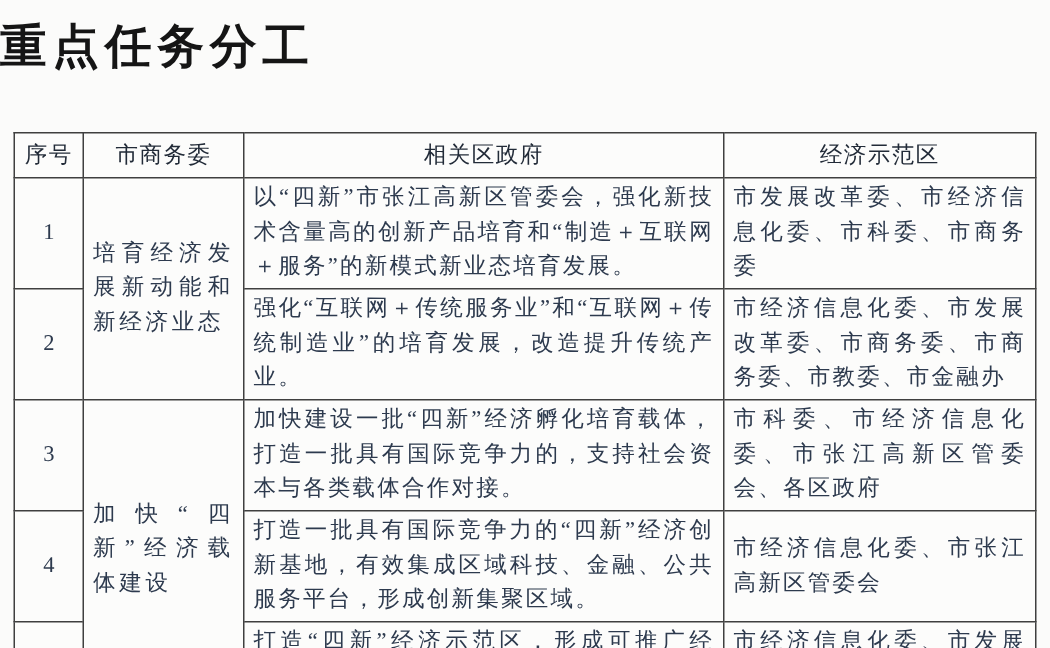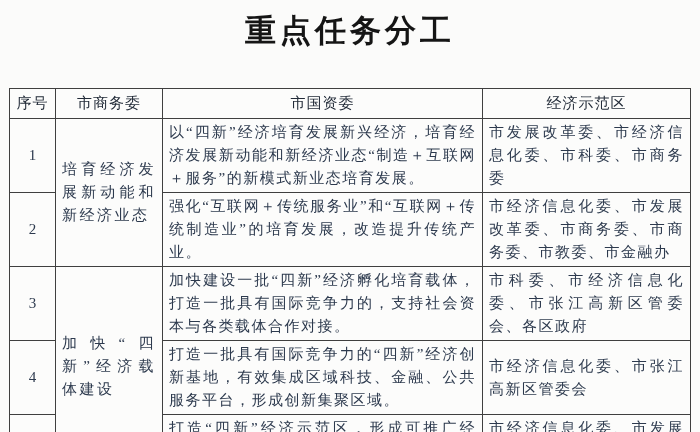--- a/index.html
+++ b/index.html
@@ -13,21 +13,21 @@
   }
   .page {
     position: relative;
     width: 700px;
     height: 432px;
   }
   .doc-title {
     margin: 0;
     padding-top: 10px;
     height: 50px;
-    text-align: center;
+    text-align: left;
     font-size: 31px;
     font-weight: bold;
     letter-spacing: 4px;
     color: #151515;
   }
   table.task-table {
     position: absolute;
     left: 9px;
     top: 88px;
     width: 681px;
@@ -98,29 +98,29 @@
     <colgroup>
       <col class="c-no">
         <col class="c-task">
         <col class="c-work">
         <col class="c-unit">
     </colgroup>
     <thead>
       <tr class="header-row">
         <th>序号</th>
         <th>市商务委</th>
-        <th>市国资委</th>
+        <th>相关区政府</th>
         <th>经济示范区</th>
       </tr>
     </thead>
     <tbody>
       <tr class="r1">
         <td class="no-cell">1</td>
         <td class="task-cell" rowspan="2">培育经济发展新动能和新经济业态</td>
-        <td class="work-cell">以“四新”经济培育发展新兴经济，培育经济发展新动能和新经济业态“制造＋互联网＋服务”的新模式新业态培育发展。</td>
+        <td class="work-cell">以“四新”市张江高新区管委会，强化新技术含量高的创新产品培育和“制造＋互联网＋服务”的新模式新业态培育发展。</td>
         <td class="unit-cell">市发展改革委、市经济信息化委、市科委、市商务委</td>
       </tr>
       <tr class="r2">
         <td class="no-cell">2</td>
         <td class="work-cell">强化“互联网＋传统服务业”和“互联网＋传统制造业”的培育发展，改造提升传统产业。</td>
         <td class="unit-cell">市经济信息化委、市发展改革委、市商务委、市商务委、市教委、市金融办</td>
       </tr>
       <tr class="r3">
         <td class="no-cell">3</td>
         <td class="task-cell" rowspan="3">加快“四新”经济载体建设</td>

